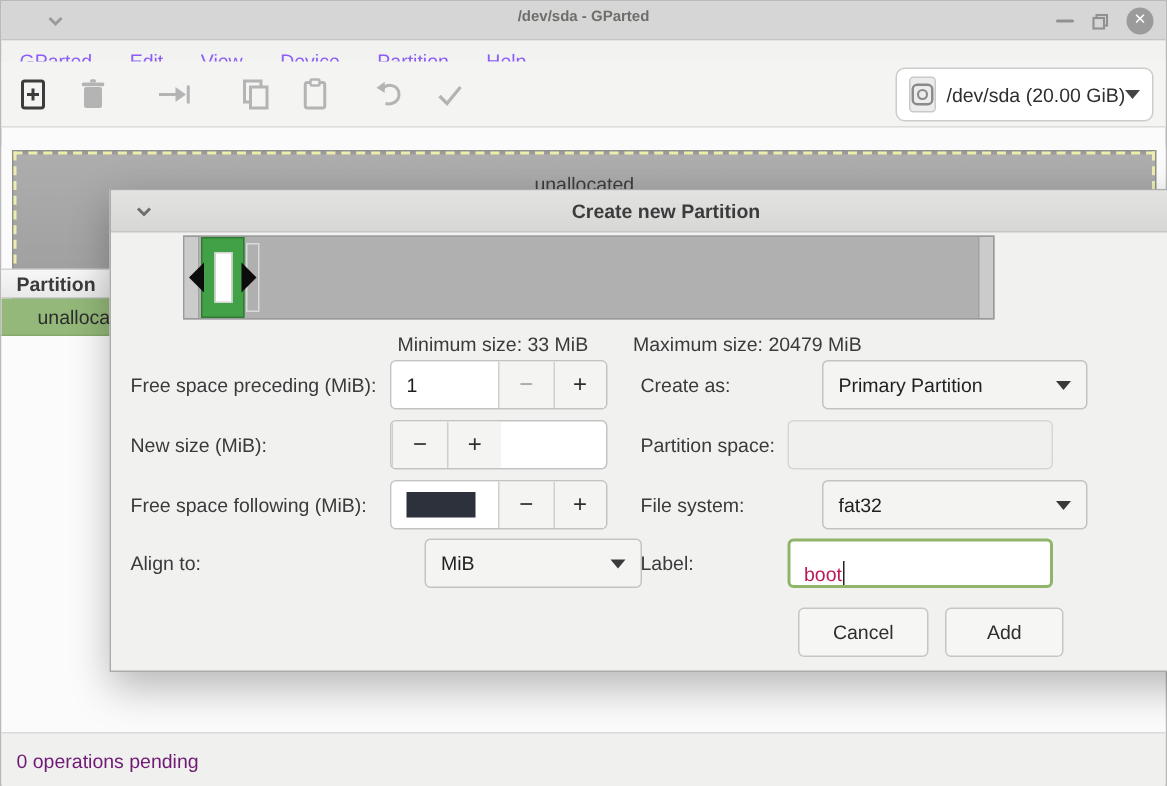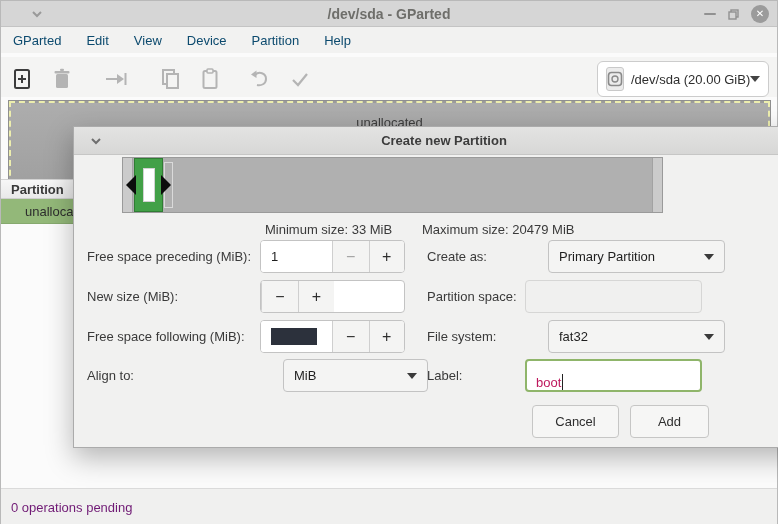--- a/index.html
+++ b/index.html
@@ -5,33 +5,33 @@
   * { box-sizing: border-box; margin: 0; padding: 0; }
   html,body { width:778px; height:524px; }
   body {
     font-family: "Liberation Sans", "DejaVu Sans", sans-serif;
     font-size: 13px; color:#3a3a3a; background:#fbfbfb; overflow:hidden;
   }
   .window { position:relative; width:778px; height:524px; background:#fbfbfb; border:1px solid #b9b9b9; }
 
   
   .titlebar { position:absolute; left:0; top:0; width:100%; height:26px; background:#d6d6d6; border-bottom:1px solid #c4c4c4; }
-  .titlebar .title { position:absolute; left:0; right:0; top:5px; text-align:center; color:#6e6e6a; font-weight:600; font-size:14px; }
+  .titlebar .title { position:absolute; left:0; right:0; top:5px; text-align:center; color:#6e6e6a; font-weight:600; font-size:10px; }
   .tb-chevron { position:absolute; left:28px; top:6px; width:16px; height:14px; color:#9a9a9a; }
   .win-ctrls { position:absolute; right:8px; top:0; height:26px; display:flex; align-items:center; gap:12px; }
   .win-min { width:12px; height:2px; background:#919191; border-radius:1px; }
   .win-restore { width:11px; height:11px; color:#919191; }
   .win-close { width:18px; height:18px; border-radius:50%; background:#9b9b9b; color:#fff; display:flex; align-items:center; justify-content:center; font-size:10px; font-weight:bold; line-height:1; }
 
   
   .menubar { position:absolute; left:0; top:26px; width:100%; height:26px; background:#f2f2f1; display:flex; align-items:center; padding-left:4px; }
-  .menu-item { padding:4px 8px; color:#0c4a6e; margin-right:9px;text-align:center; }
-
-  
-  .toolbar { position:absolute; left:0; top:56px; width:100%; height:44px; background:#f4f4f3; border-bottom:1px solid #dcdcdc; }
+  .menu-item { padding:4px 8px; color:#8b5cf6; margin-right:9px;text-align:center; }
+
+  
+  .toolbar { position:absolute; left:0; top:40px; width:100%; height:44px; background:#f4f4f3; border-bottom:1px solid #dcdcdc; }
   .tool-row { position:absolute; left:6px; top:0; height:44px; display:flex; align-items:center; }
   .tool-btn { width:30px; height:30px; display:flex; align-items:center; justify-content:center; }
   .ic-dark { color:#3c3c3c; } .ic-dim { color:#b4b4b4; }
   .m10{margin-left:10px} .m20{margin-left:20px} .m24{margin-left:24px}
   .device-combo { position:absolute; right:8px; top:4px; width:172px; height:36px; background:#ffffff; border:1px solid #cccccc; border-radius:6px; display:flex; align-items:center; padding:0 8px; }
   .disk-ic { width:24px; height:24px; background:#ececec; border:1px solid #c9c9c9; border-radius:3px; display:flex; align-items:center; justify-content:center; margin-right:7px; color:#8a8a8a; }
   .device-label { flex:1; color:#2e2e2e; font-size:13px; white-space:nowrap; }
   .caret-down { width:0; height:0; border-left:5px solid transparent; border-right:5px solid transparent; border-top:6px solid #444; }
 
   

